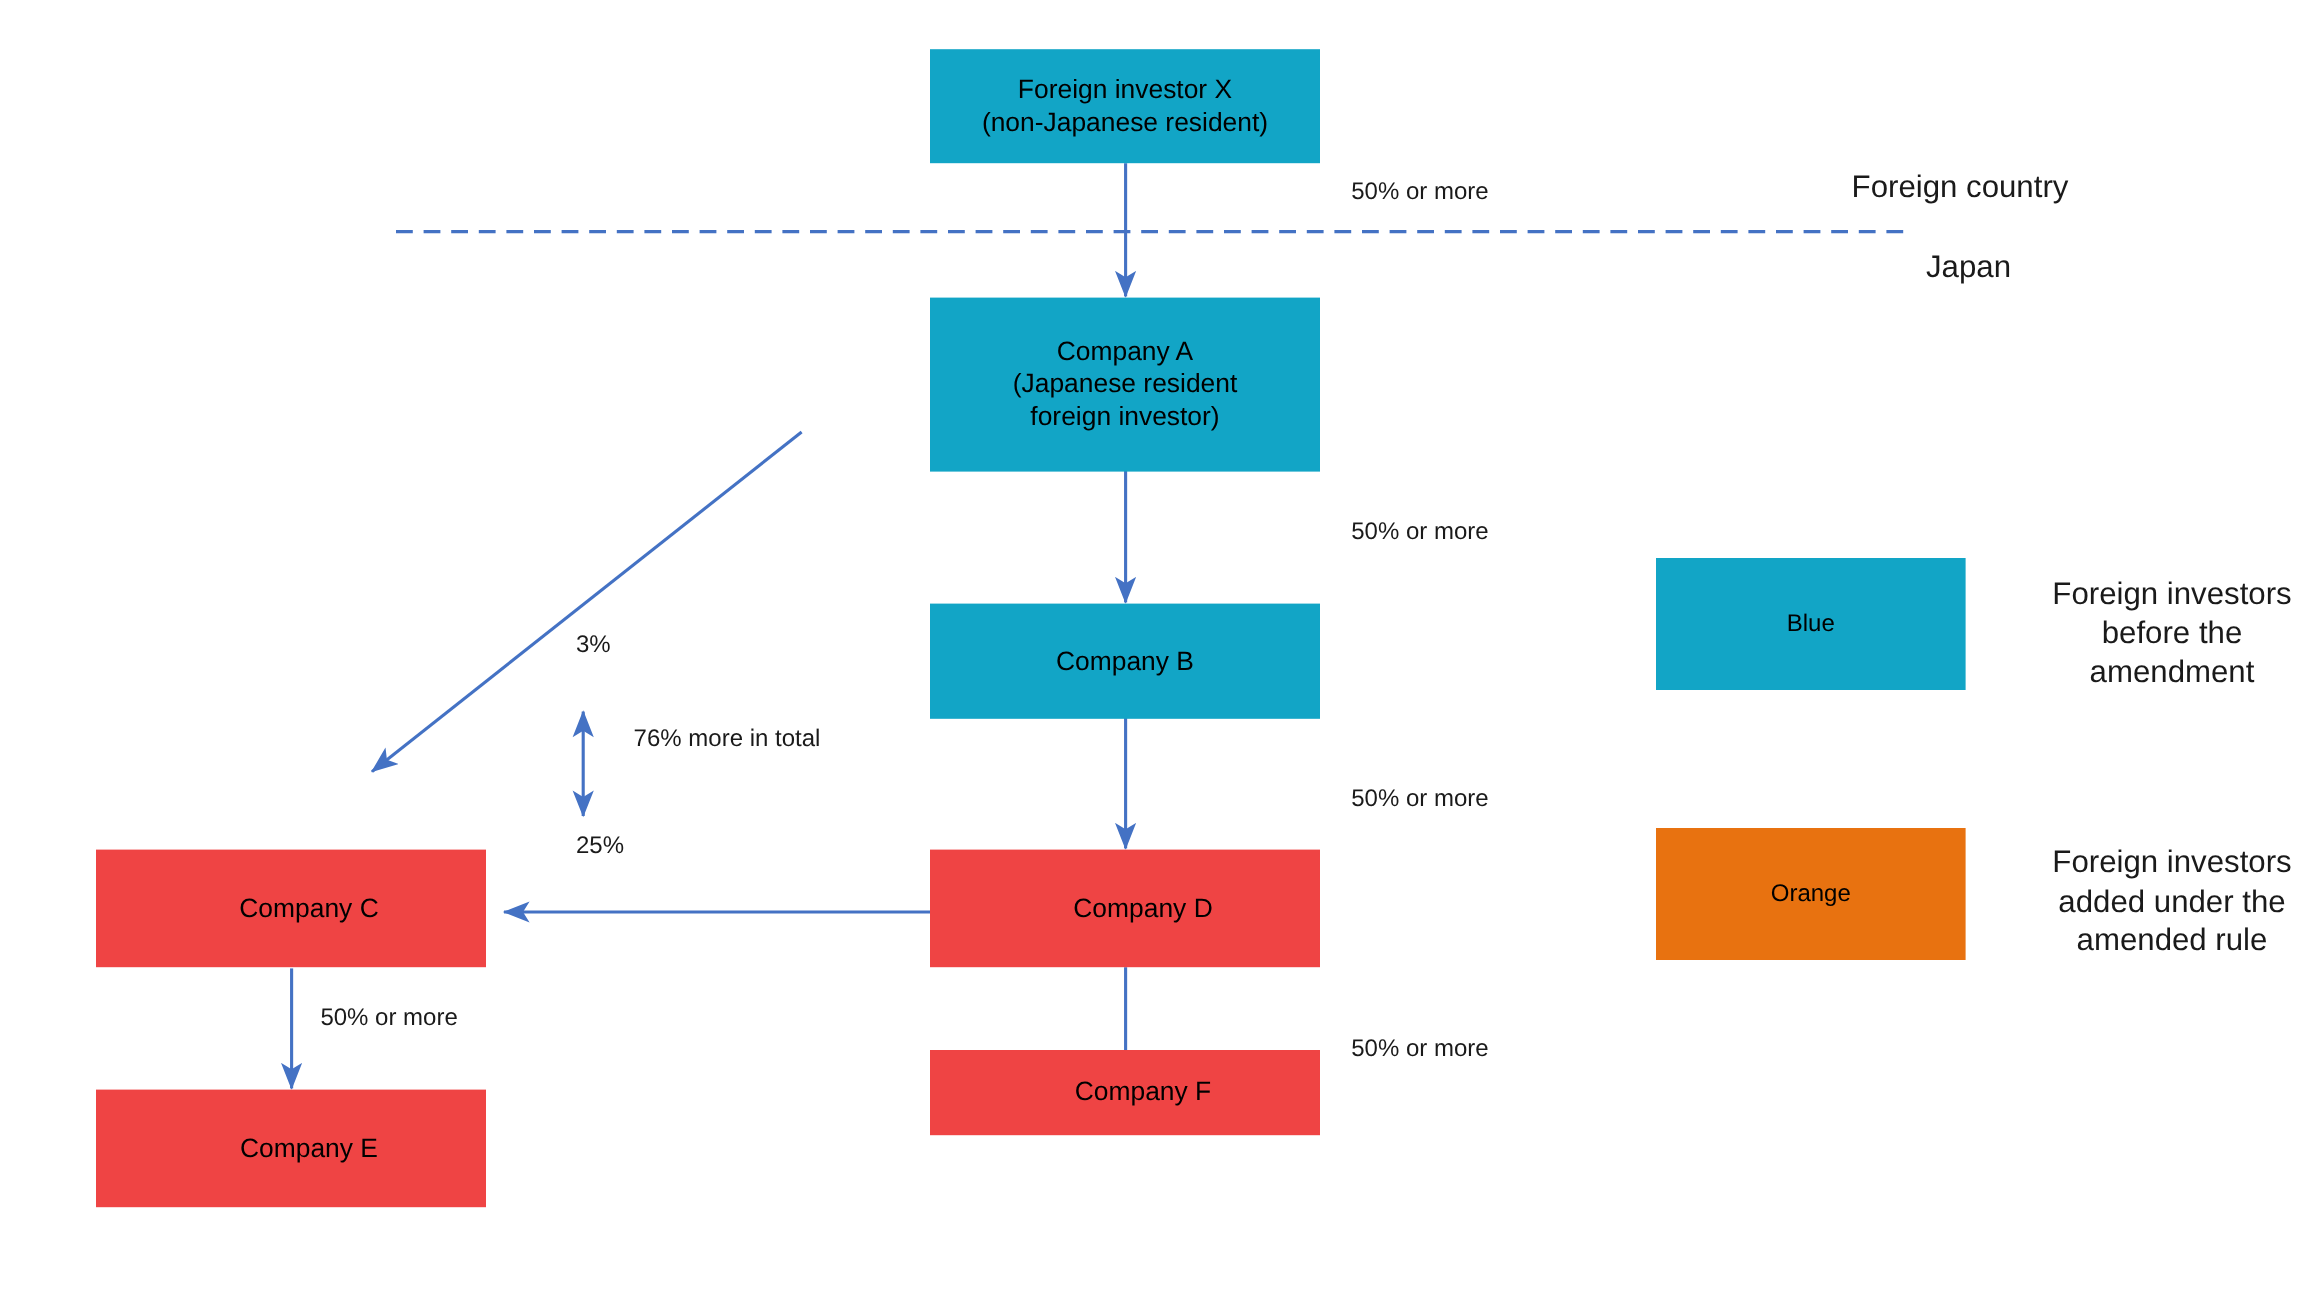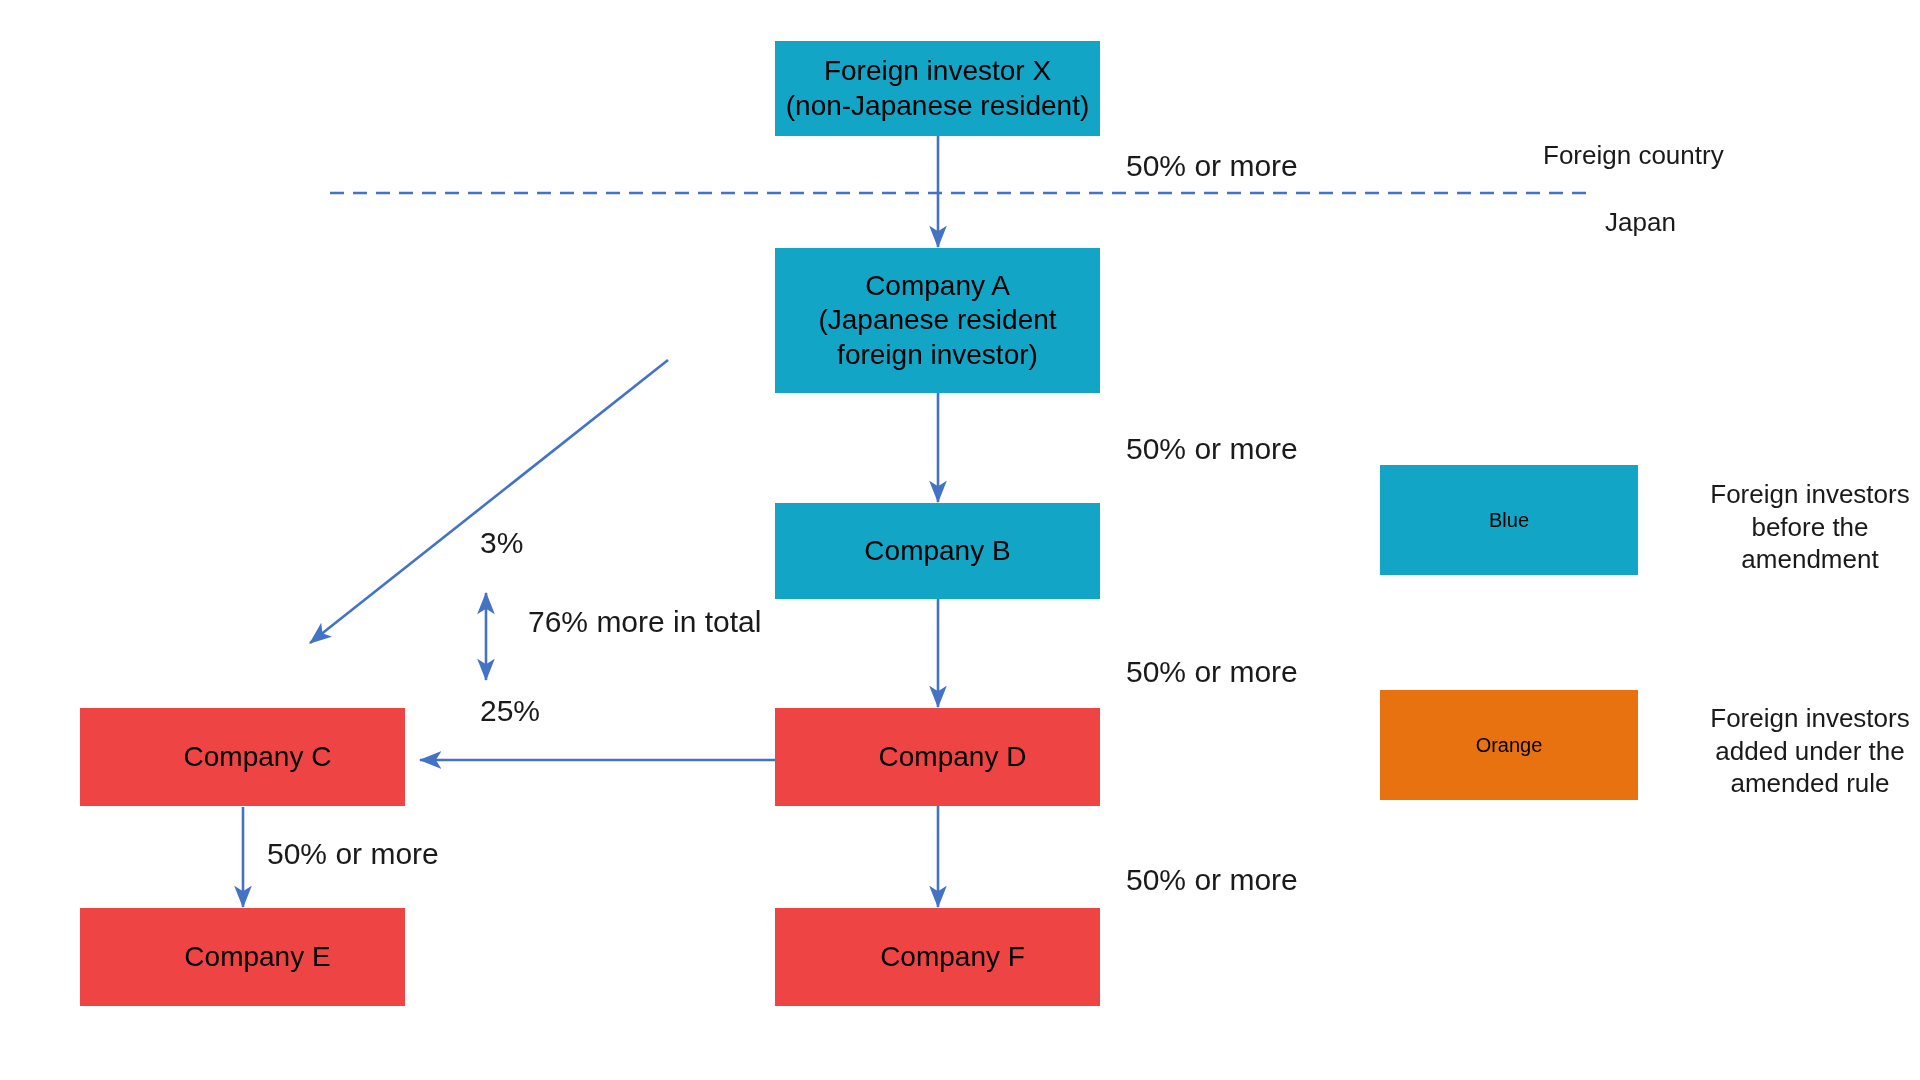--- a/index.html
+++ b/index.html
@@ -27,32 +27,32 @@
     height: 1080px;
     pointer-events: none;
   }
   .node {
     position: absolute;
     display: flex;
     align-items: center;
     justify-content: center;
     text-align: center;
     line-height: 1.22;
-    font-size: 28px;
+    font-size: 22px;
     color: #000000;
     box-sizing: border-box;
     padding: 2px 6px;
     white-space: pre-line;
   }
   .node.blue  { background: #12A5C6; }
   .node.orange{ background: #ef4444; padding-left: 36px; }
 
   .edge-label {
     position: absolute;
-    font-size: 30px;
+    font-size: 20px;
     color: #1a1a1a;
     white-space: pre;
   }
   .region-label {
     position: absolute;
     font-size: 26px;
     color: #1a1a1a;
     white-space: pre;
   }
   .legend-swatch {
@@ -114,21 +114,21 @@
 foreign investor)</div>
 
   <div class="node blue" style="left:775px; top:503px; width:325px; height:96px;">Company B</div>
 
   <div class="node orange" style="left:80px; top:708px; width:325px; height:98px;">Company C</div>
 
   <div class="node orange" style="left:775px; top:708px; width:325px; height:98px;">Company D</div>
 
   <div class="node orange" style="left:80px; top:908px; width:325px; height:98px;">Company E</div>
 
-  <div class="node orange" style="left:775px; top:908px; width:325px; height:98px;">Company F</div>
+  <div class="node orange" style="left:775px; top:875px; width:325px; height:71px;">Company F</div>
 
   <div class="edge-label" style="left:1126px; top:149px;">50% or more</div>
 
   <div class="edge-label" style="left:1126px; top:432px;">50% or more</div>
 
   <div class="edge-label" style="left:1126px; top:655px;">50% or more</div>
 
   <div class="edge-label" style="left:1126px; top:863px;">50% or more</div>
 
   <div class="edge-label" style="left:267px; top:837px;">50% or more</div>

